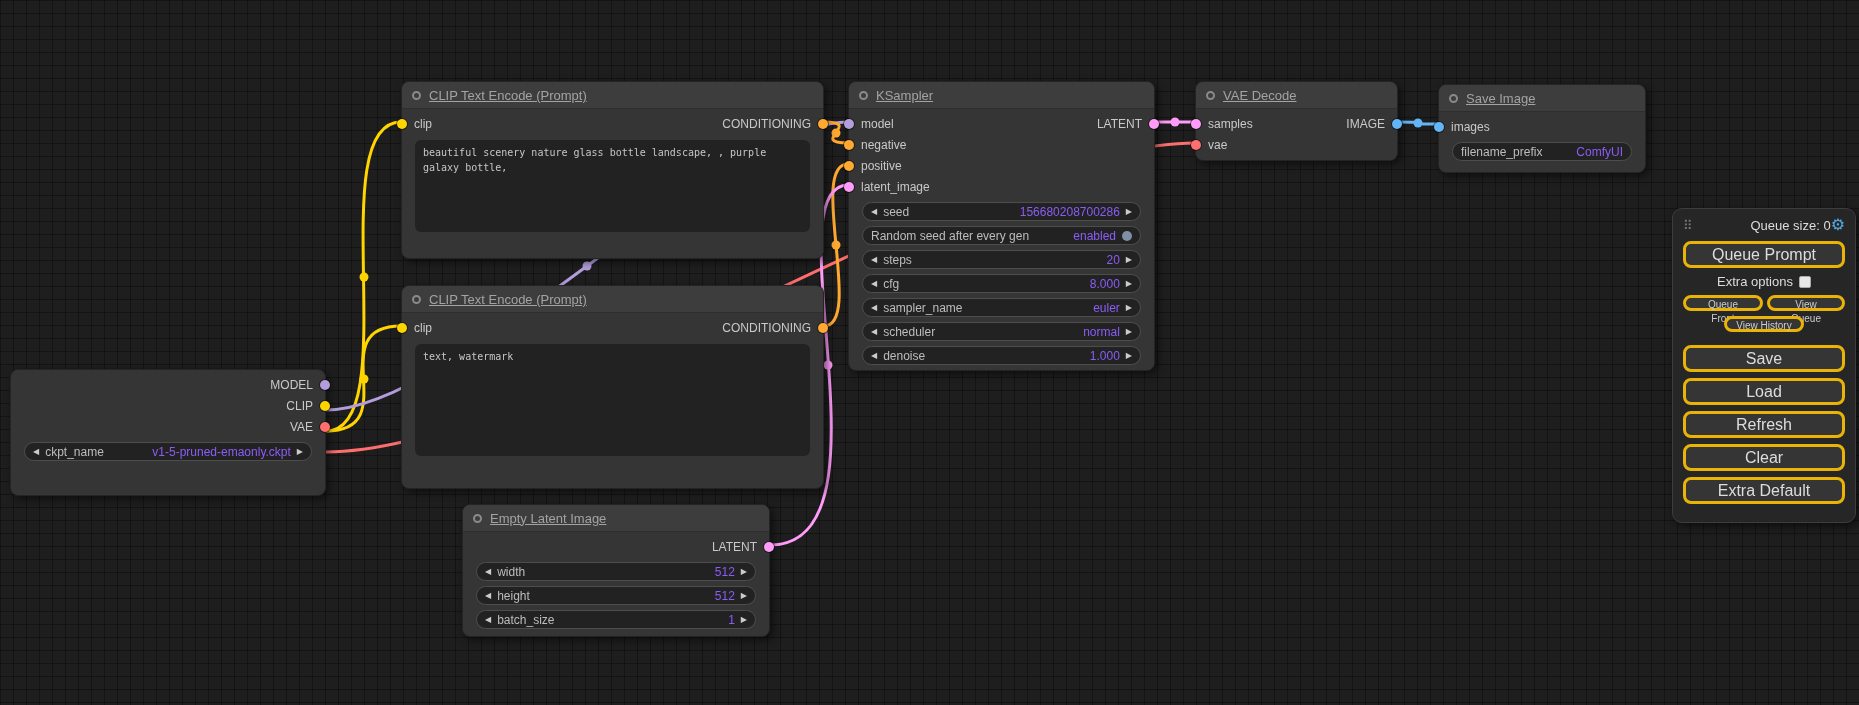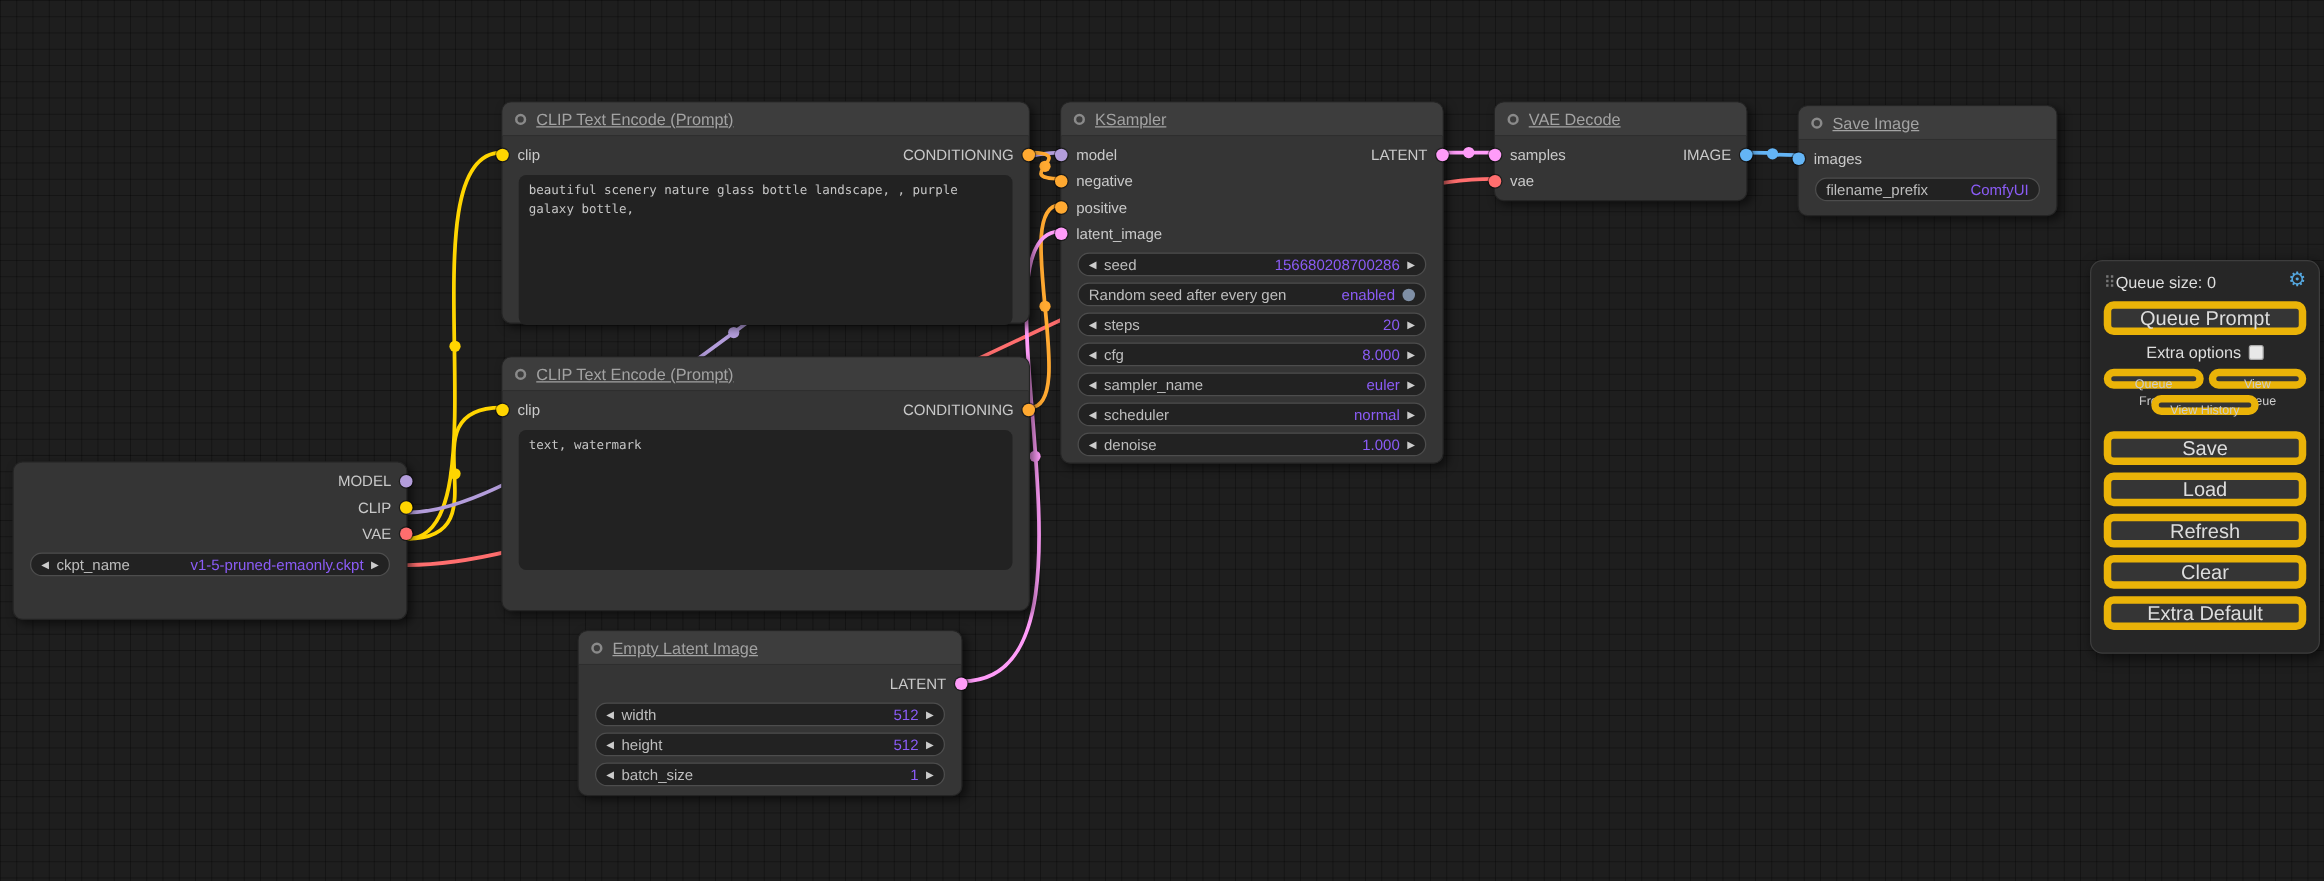--- a/index.html
+++ b/index.html
@@ -67,25 +67,25 @@
 
   
   .menu {
     position:absolute; left:1672px; top:208px; width:184px; z-index:3;
     background:#262626; border:1px solid #3d3d3d; border-radius:10px;
     box-shadow:3px 3px 10px rgba(0,0,0,0.6);
     padding:8px 10px 12px;
   }
   .menu-header { display:flex; align-items:center; margin-bottom:8px; }
   .drag-handle { color:#777; font-size:13px; cursor:grab; }
-  .queue-size { flex:1; text-align:left; color:#dddddd; font-size:13px; }
+  .queue-size { flex:1; text-align:right; color:#dddddd; font-size:13px; }
   .gear-icon { font-size:16px; line-height:1; cursor:pointer; }
   .btn {
     display:block; width:100%;
-    background:#353535; border:6px solid #eab308; border-radius:8px;
+    background:#353535; border:3px solid #eab308; border-radius:8px;
     color:#dddddd; font-family:inherit; cursor:pointer; text-align:center;
   }
   .btn-big { height:27px; font-size:16px; margin-bottom:6px; }
   .extra-row {
     display:flex; align-items:center; justify-content:center; gap:6px;
     color:#dddddd; font-size:13px; margin:2px 0 6px;
   }
   .checkbox {
     width:12px; height:12px; background:#e8e8e8;
     border:1px solid #aaaaaa; border-radius:2px; cursor:pointer;
@@ -154,21 +154,21 @@
     <span class="node-title">CLIP Text Encode (Prompt)</span>
   </div>
   <div class="node-body">
     <div class="row">
       <span class="dot in-dot" style="background: rgb(255, 213, 0);"></span>
       <span class="slot-name">clip</span>
       <span class="spacer"></span>
       <span class="slot-name">CONDITIONING</span>
       <span class="dot out-dot" style="background: rgb(255, 169, 49);"></span>
     </div>
-    <div class="prompt-box" style="height:120px;">beautiful scenery nature glass bottle landscape, , purple galaxy bottle,</div>
+    <div class="prompt-box" style="height:92px;">beautiful scenery nature glass bottle landscape, , purple galaxy bottle,</div>
   </div>
 </div>
 
 <div class="node" style="left:401px; top:285px; width:423px; height:204px;">
   <div class="node-header">
     <span class="collapse-dot"></span>
     <span class="node-title">CLIP Text Encode (Prompt)</span>
   </div>
   <div class="node-body">
     <div class="row">

